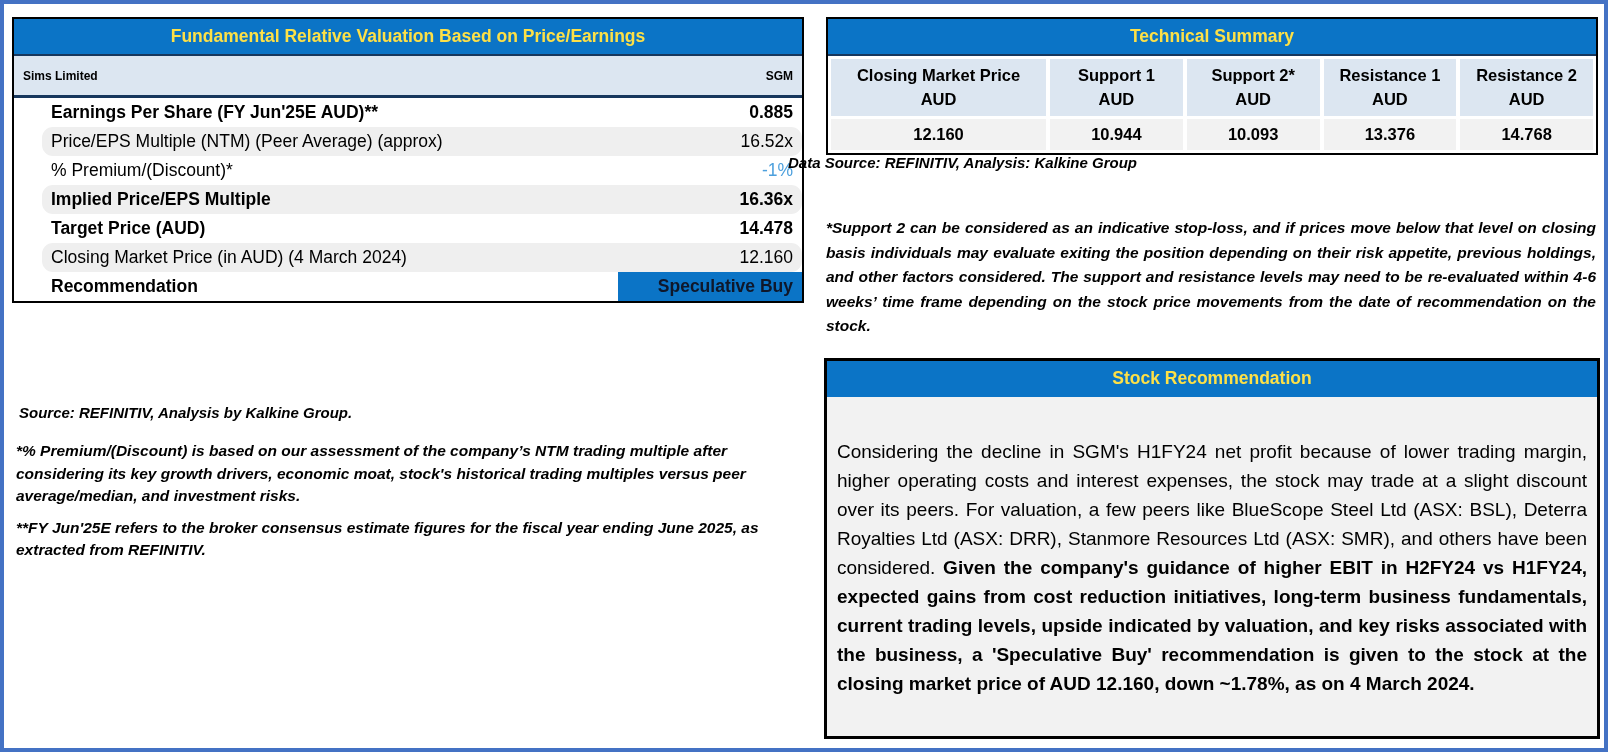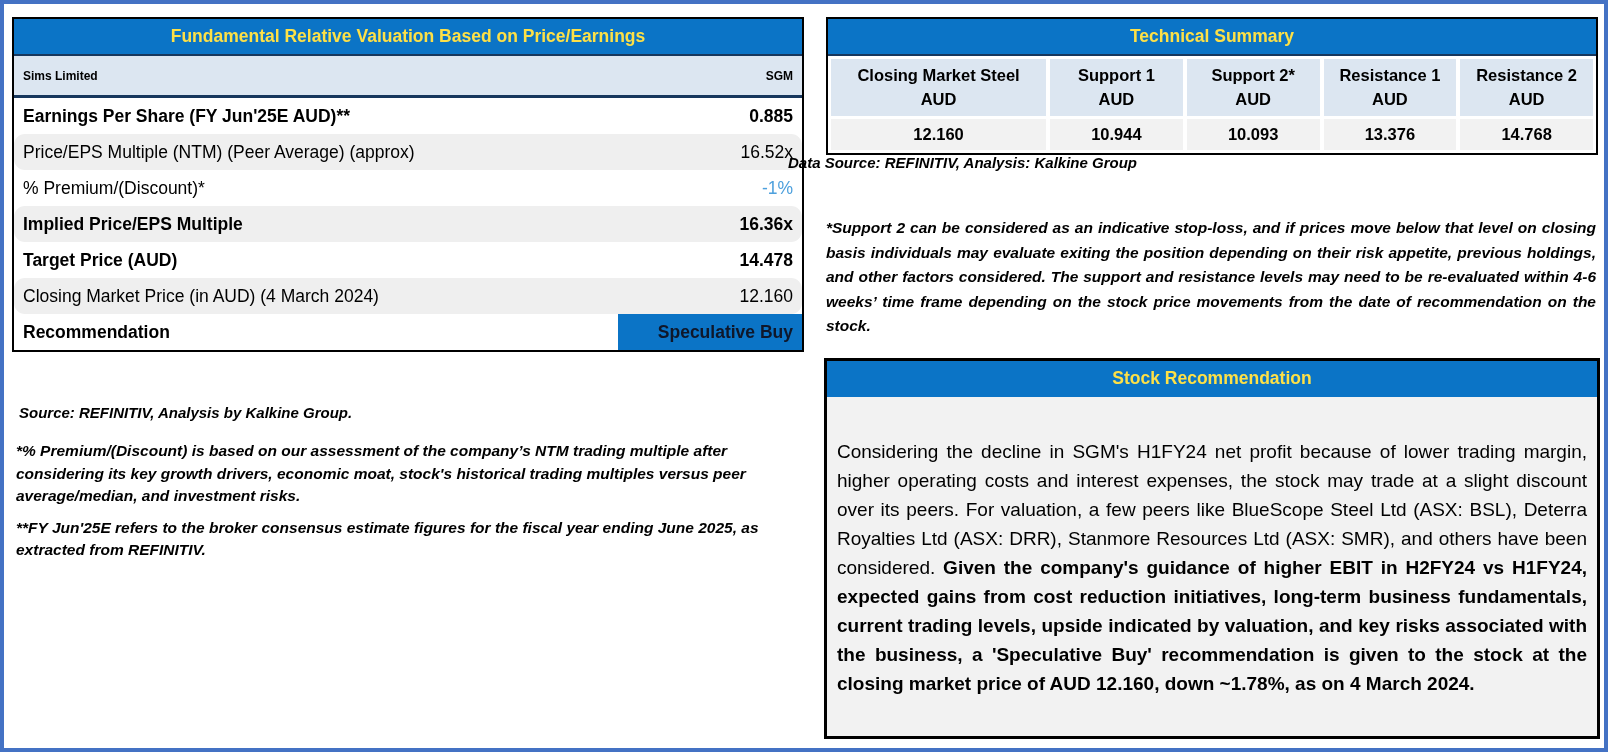--- a/index.html
+++ b/index.html
@@ -29,21 +29,21 @@
     border:2px solid #000; background:#fff;
   }
   .company-row {
     display:flex; justify-content:space-between; align-items:center;
     background:#dce6f1; height:42px; padding:0 9px;
     font-size:12px; font-weight:700;
     border-bottom:3px solid #17375d;
   }
   .v-row {
     display:flex; justify-content:space-between; align-items:center;
-    height:36px; padding:0 9px; font-size:17.5px; background:#fff;
+    height:29px; padding:0 9px; font-size:17.5px; background:#fff;margin-left:28px;
   }
   .v-row.shade { background:#efefef;border-radius:11px; }
   .v-row.bold { font-weight:700; }
   .premium-val { color:#4da0dd; }
   .rec-row { padding:0; align-items:stretch; }
   .rec-label { display:flex; align-items:center; padding-left:9px; font-weight:700; }
   .rec-badge {
     width:184px; background:#0b74c6; color:#0f172a; font-weight:700;
     display:flex; align-items:center; justify-content:flex-end; padding-right:9px;
     font-size:17.5px;
@@ -139,21 +139,21 @@
   <p class="src">Source: REFINITIV, Analysis by Kalkine Group.</p>
   <p class="fn">*% Premium/(Discount) is based on our assessment of the company’s NTM trading multiple after considering its key growth drivers, economic moat, stock's historical trading multiples versus peer average/median, and investment risks.</p>
   <p class="fn">**FY Jun'25E refers to the broker consensus estimate figures for the fiscal year ending June 2025, as extracted from REFINITIV.</p>
 </div>
 
 <section class="tech">
   <div class="panel-title">Technical Summary</div>
   <div class="tech-grid">
     <div class="tech-col wide">
       <div class="tech-th">
-        <div>Closing Market Steel</div>
+        <div>Closing Market Price</div>
         <div>AUD</div>
       </div>
       <div class="tech-td">12.160</div>
     </div>
     <div class="tech-col">
       <div class="tech-th">
         <div>Support 1</div>
         <div>AUD</div>
       </div>
       <div class="tech-td">10.944</div>

